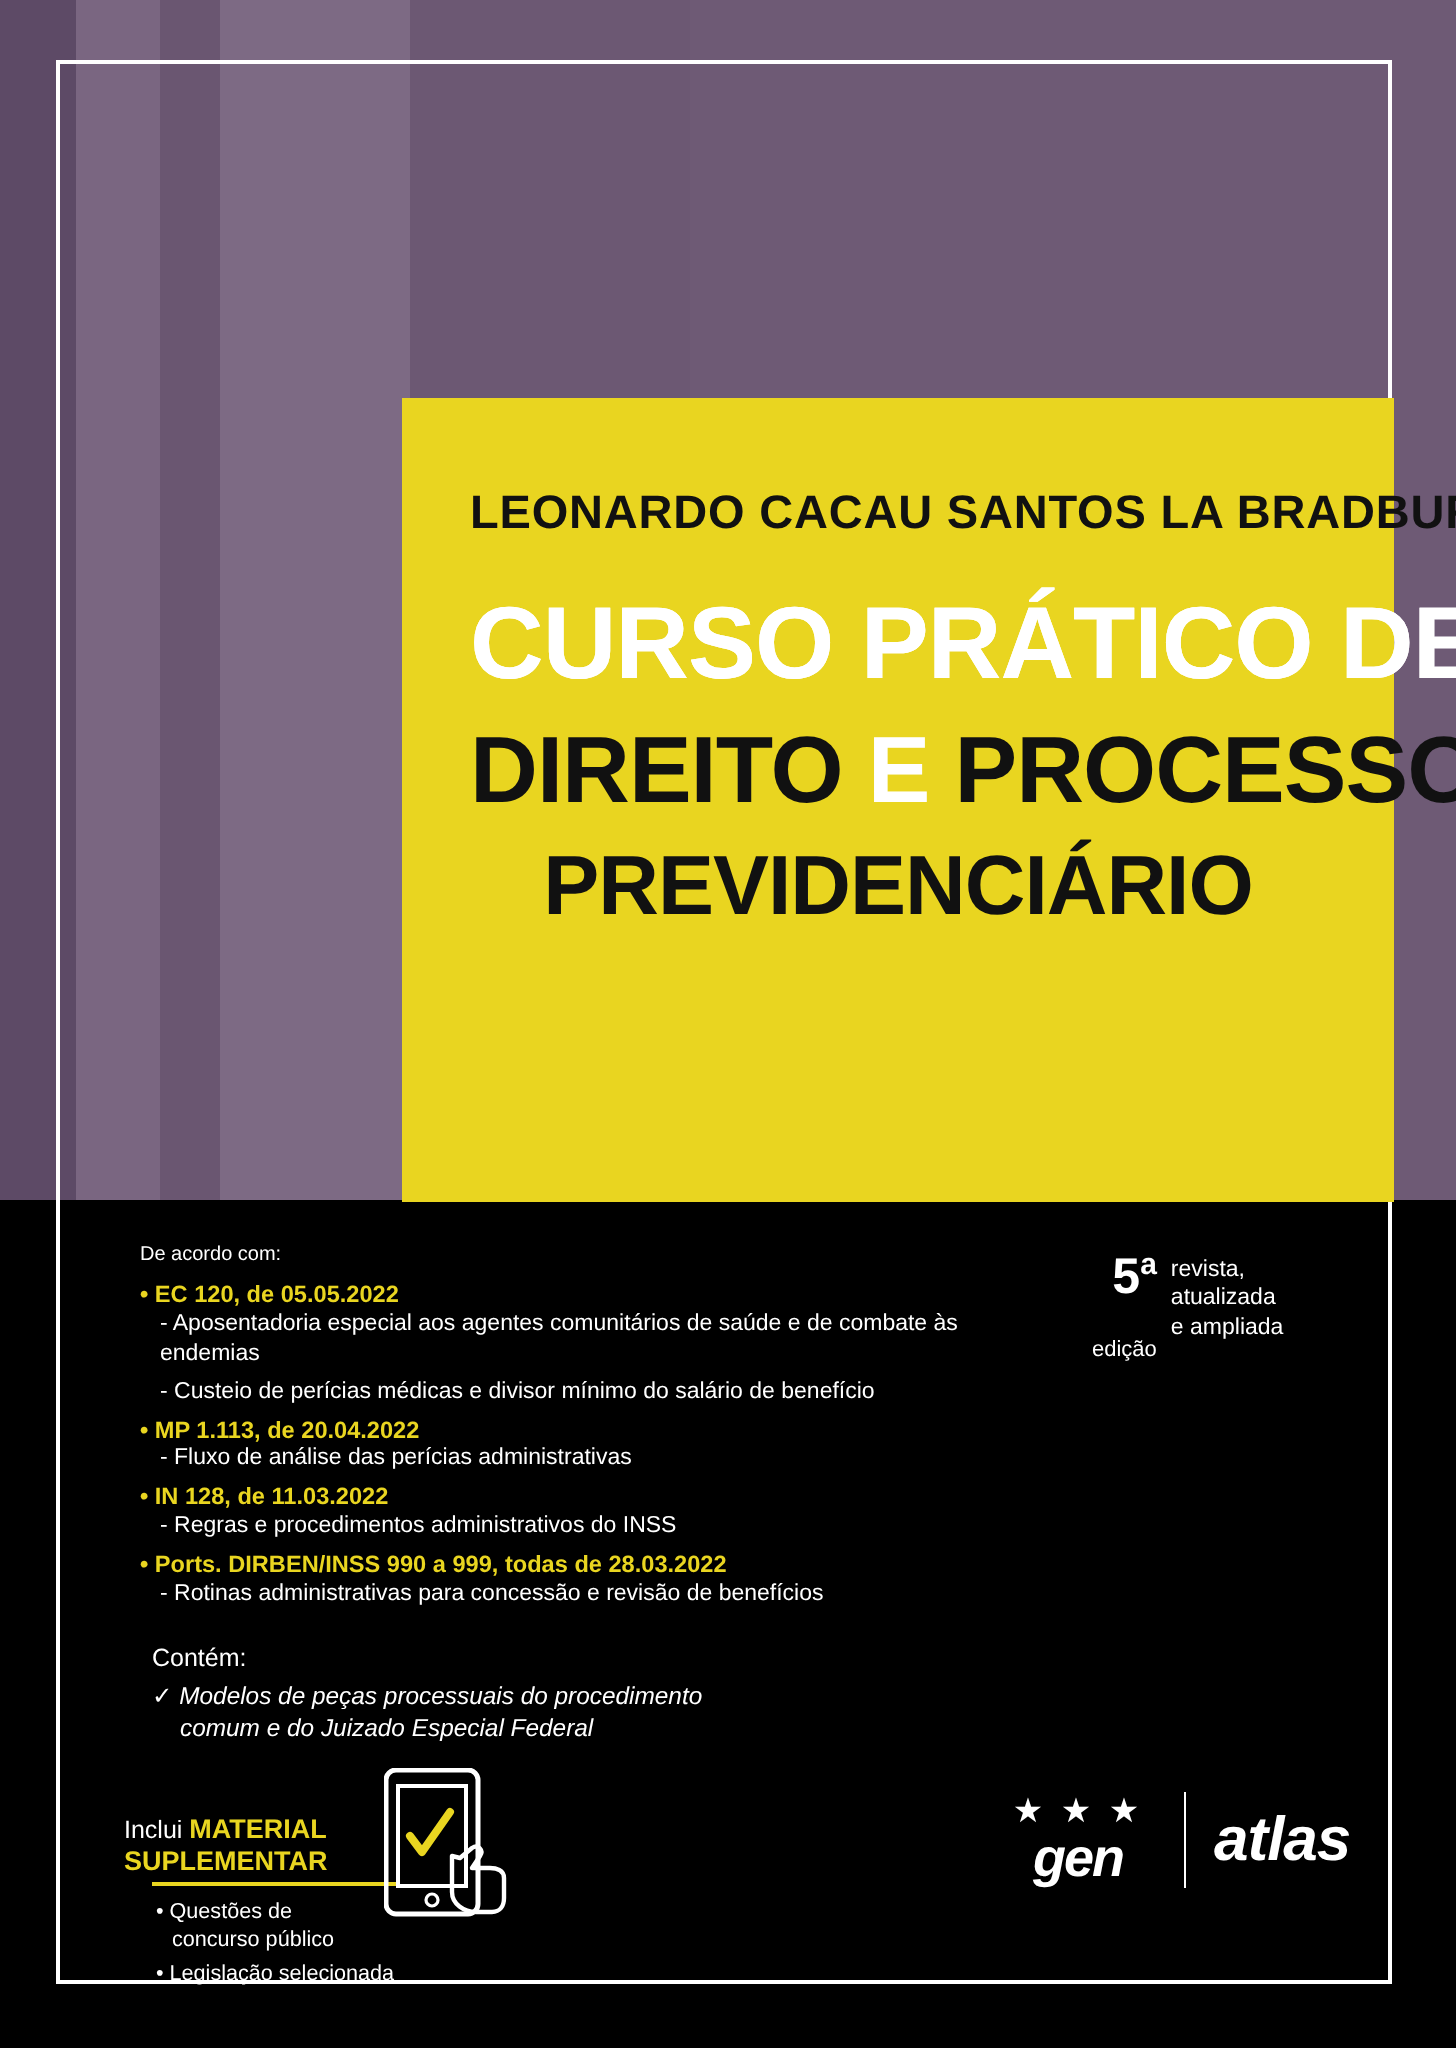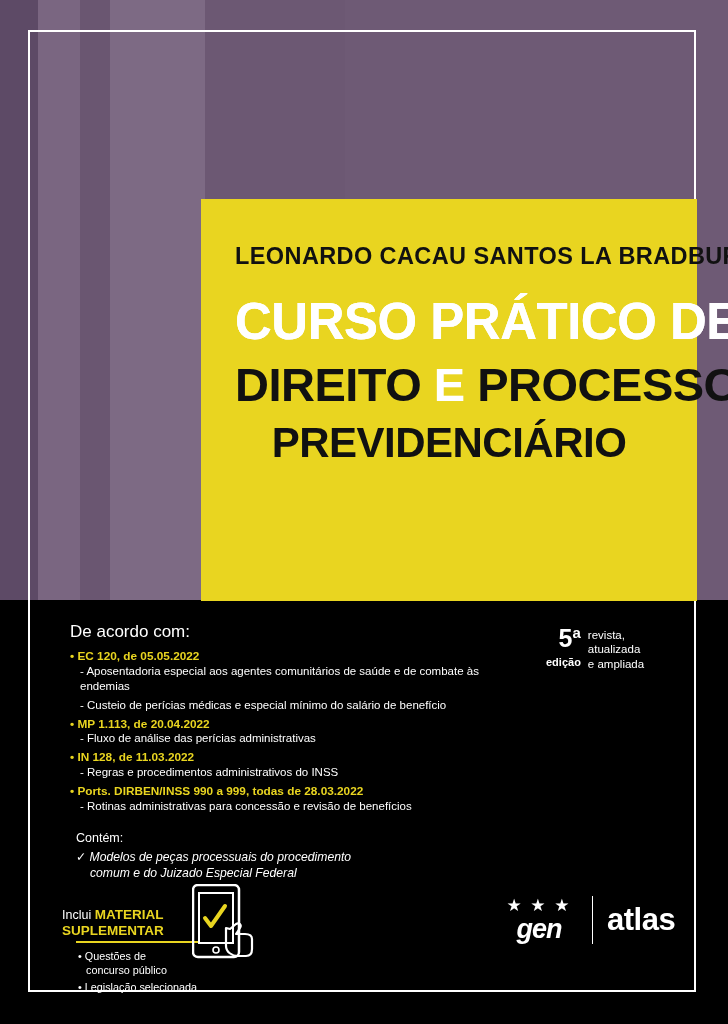--- a/index.html
+++ b/index.html
@@ -130,21 +130,21 @@
   }
   
   .info-block {
     position: absolute;
     left: 70px;
     top: 622px;
     width: 420px;
     color: #ffffff;
   }
   .deacordo {
-    font-size: 17px;
+    font-size: 10px;
     margin-bottom: 7px;
     color: #ffffff;
   }
   .norm-item {
     margin-bottom: 4px;
   }
   .norm-title {
     font-size: 11.8px;
     font-weight: bold;
     color: #e9d520;
@@ -192,23 +192,22 @@
     line-height: 1;
     color: #ffffff;
     text-align: right;
   }
   .edition-num sup {
     font-size: 15px;
   }
   .edition-word {
     font-size: 11px;
     color: #ffffff;
-    margin-top: 5px;
+    margin-top: 18px;
     text-align: left;
-    font-weight: bold;
   }
   .edition-right {
     font-size: 11.5px;
     color: #ffffff;
     line-height: 1.25;
     margin-left: 7px;
     margin-top: 3px;
   }
   
   .suppl {
@@ -286,20 +285,21 @@
     width: 1px;
     height: 48px;
     background: #ffffff;
     margin: 0 14px;
   }
   .atlas-logo {
     font-size: 31px;
     font-weight: bold;
     color: #ffffff;
     letter-spacing: -0.5px;
+    font-style: italic;
   }
 </style>
 </head>
 <body>
 
 <div class="cover">
 
   <div class="purple-bg">
     <div class="purple-stripe-a"></div>
     <div class="purple-stripe-b"></div>
@@ -320,21 +320,21 @@
   </div>
 
   <div class="info-block">
     <div class="deacordo">De acordo com:</div>
 
     <div class="norm-item">
       <div class="norm-title">• EC 120, de 05.05.2022</div>
       <div class="norm-desc">- Aposentadoria especial aos agentes comunitários de saúde e de combate às endemias</div>
     </div>
     <div class="norm-item">
-      <div class="norm-desc">- Custeio de perícias médicas e especial mínimo do salário de benefício</div>
+      <div class="norm-desc">- Custeio de perícias médicas e divisor mínimo do salário de benefício</div>
     </div>
     <div class="norm-item">
       <div class="norm-title">• MP 1.113, de 20.04.2022</div>
       <div class="norm-desc">- Fluxo de análise das perícias administrativas</div>
     </div>
     <div class="norm-item">
       <div class="norm-title">• IN 128, de 11.03.2022</div>
       <div class="norm-desc">- Regras e procedimentos administrativos do INSS</div>
     </div>
     <div class="norm-item">

